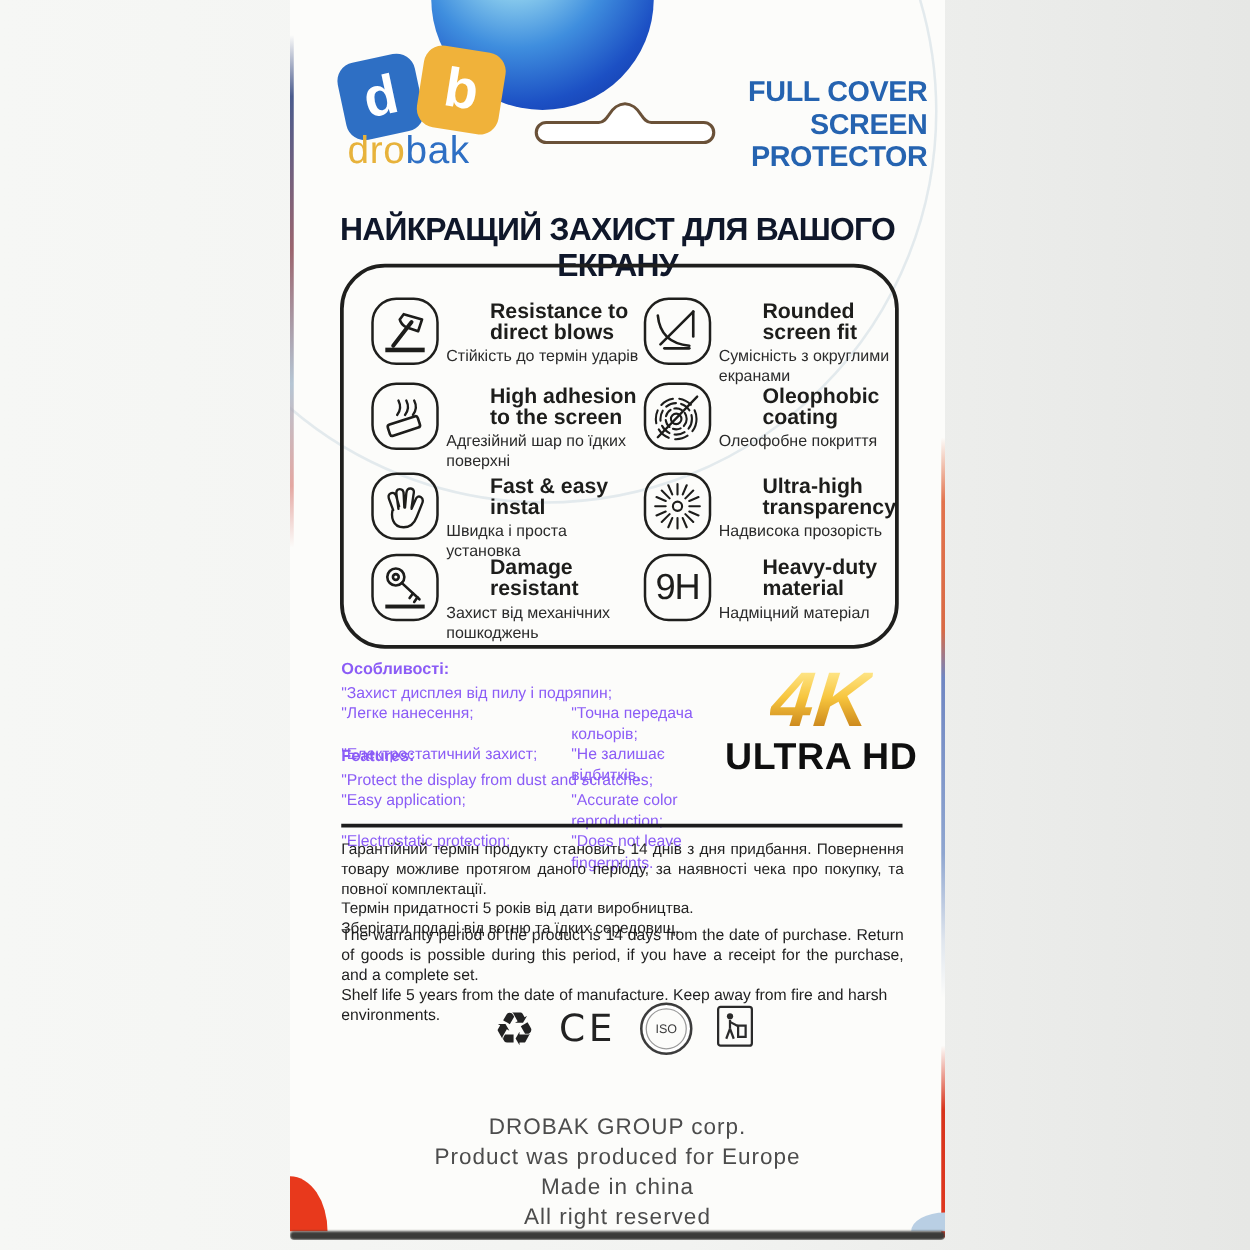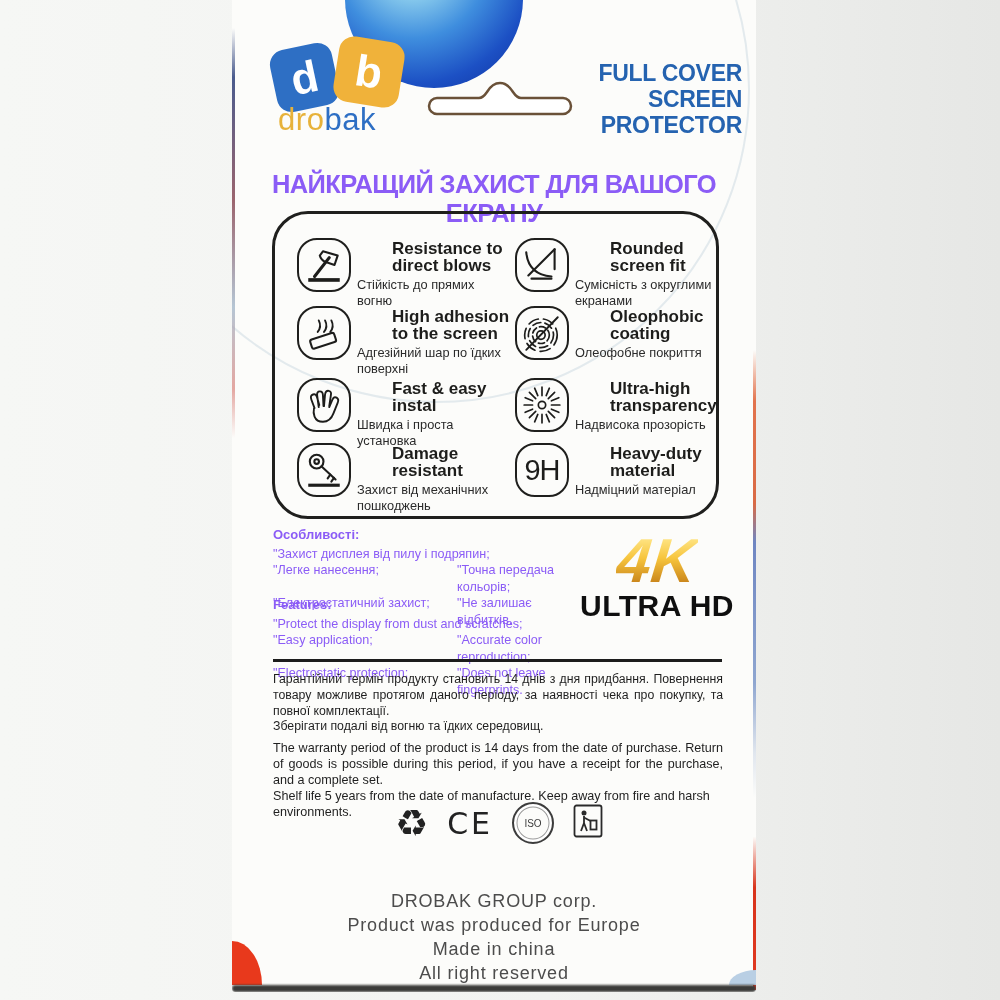--- a/index.html
+++ b/index.html
@@ -19,21 +19,21 @@
       color:#fff;font-weight:bold;font-size:44px;line-height:1;}
   .sq-blue{left:41px;top:46px;width:63px;height:63px;border-radius:15px;background:#2e6fc4;transform:rotate(-12deg);}
   .sq-yellow{left:104px;top:39px;width:66px;height:66px;border-radius:15px;background:#f0b23a;transform:rotate(9deg);}
   .wordmark{position:absolute;left:28px;top:102px;width:134px;text-align:center;
             font-size:31px;font-weight:500;letter-spacing:.5px;}
   .wordmark .dro{color:#e7b23a;}
   .wordmark .bak{color:#2e6fc4;}
   .tagline{position:absolute;right:14px;top:60px;width:210px;text-align:right;
            color:#2563b0;font-weight:bold;font-size:23px;line-height:26px;letter-spacing:-.3px;}
   .heading{position:absolute;left:0;top:170px;width:100%;text-align:center;
-           font-size:25.5px;font-weight:bold;letter-spacing:-.6px;color:#8b5cf6;}
+           font-size:25.5px;font-weight:bold;letter-spacing:-.6px;color:#0f172a;}
   
   .featbox{position:absolute;left:40px;top:211px;width:447px;height:308px;
            border:3px solid #1f1f1d;border-radius:36px;box-sizing:border-box;}
   .feat{position:absolute;width:215px;}
   .icon-box{position:absolute;left:0;top:0;width:54px;height:54px;border:2.5px solid #1f1f1d;
             border-radius:20px;box-sizing:border-box;display:flex;align-items:center;justify-content:center;}
   .icon-box svg{width:42px;height:42px;stroke:#1d1d1b;fill:none;stroke-width:2;stroke-linecap:round;stroke-linejoin:round;}
   .nineH{font-size:29px;font-weight:500;color:#1d1d1b;letter-spacing:-1px;}
   .ft{position:absolute;left:60px;top:2px;width:155px;}
   .fen{font-size:17px;font-weight:bold;color:#1d1d1b;line-height:17px;margin-bottom:3px;margin-left:35px;}
@@ -117,21 +117,21 @@
       <div class="feat" style="left:22px;top:24px">
         <div class="icon-box">
           <svg viewBox="0 0 40 40">
             <rect x="5" y="32.5" width="30" height="3.5" fill="#1d1d1b" stroke="none"></rect>
             <line x1="11" y1="31" x2="25" y2="13" stroke-width="3"></line>
             <path d="M19,7 L33,11 L30,20 L21,17 Q17,15 16,11 Z"></path>
           </svg>
         </div>
         <div class="ft">
             <div class="fen">Resistance to direct blows</div>
-        <div class="fuk">Стійкість до прямих вогню</div>
+        <div class="fuk">Стійкість до термін ударів</div>
           </div>
       </div>
 
       <div class="feat" style="left:22px;top:92px">
         <div class="icon-box">
           <svg viewBox="0 0 40 40">
             <g transform="rotate(-18 19 27)">
                 <rect x="7" y="23" width="24" height="9" rx="2"></rect>
               </g>
             <path d="M14,19 q4,-5 1,-11 M20,19 q4,-5 1,-11 M26,19 q4,-5 1,-11" stroke-width="1.8"></path>
@@ -251,20 +251,21 @@
         <div>"Accurate color reproduction;</div>
         <div>"Electrostatic protection;</div>
         <div>"Does not leave fingerprints.</div>
       </div>
     </div>
 
     <div class="divider"></div>
 
     <div class="para uk">
       <div class="just">Гарантійний термін продукту становить 14 днів з дня придбання. Повернення товару можливе протягом даного періоду, за наявності чека про покупку, та повної комплектації.</div>
+      <div>Термін придатності 5 років від дати виробництва.</div>
       <div>Зберігати подалі від вогню та їдких середовищ.</div>
     </div>
 
     <div class="para en">
       <div class="just">The warranty period of the product is 14 days from the date of purchase. Return of goods is possible during this period, if you have a receipt for the purchase, and a complete set.</div>
       <div>Shelf life 5 years from the date of manufacture. Keep away from fire and harsh environments.</div>
     </div>
 
     <div class="certs">
       <span class="recy">♻</span>

